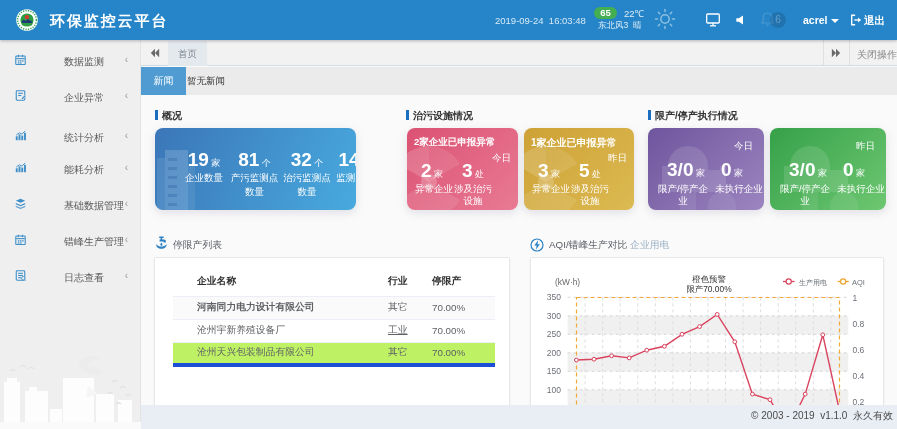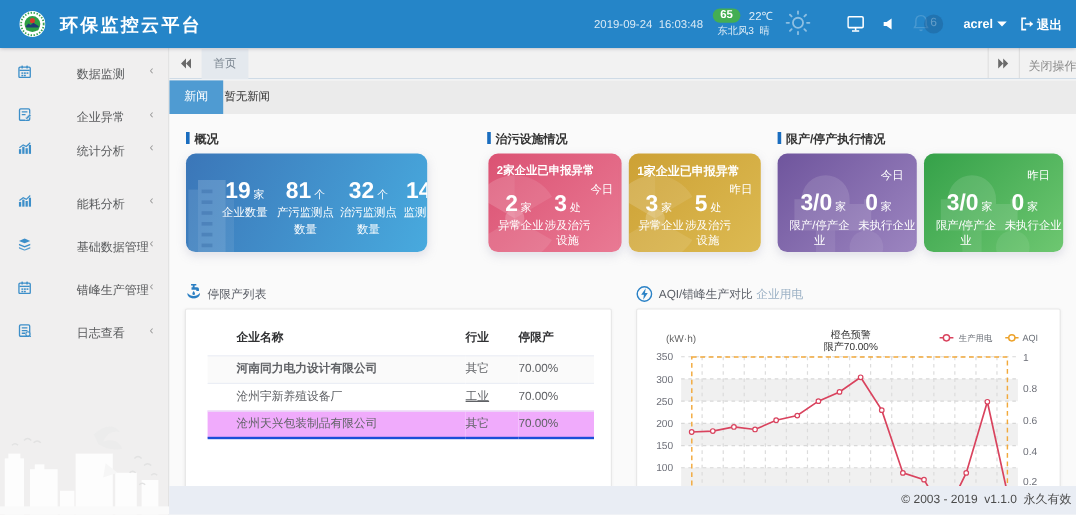--- a/index.html
+++ b/index.html
@@ -155,21 +155,21 @@
           <g stroke="#3d8fc9" fill="none" stroke-width="1.4">
             <rect x="1.6" y="1" width="10.8" height="12" rx="1.2"></rect>
             <line x1="4" y1="4.2" x2="10" y2="4.2"></line>
             <line x1="4" y1="7" x2="8" y2="7"></line>
           </g>
           <path d="M8 12.6 L8.4 10.2 L12.4 6.2 L14 7.8 L10 11.8 Z" fill="#3d8fc9" stroke="#f0efef" stroke-width="0.8"></path>
         </svg>
       <span class="mt">企业异常</span>
         <span class="mc">‹</span>
       </div>
-    <div class="mitem" style="top:66px;padding-left:23px;">
+    <div class="mitem" style="top:78px;padding-left:23px;">
       <svg class="mi" width="11" height="11" viewBox="0 0 14 14">
           <g fill="#3d8fc9">
             <rect x="1" y="8" width="2.4" height="5"></rect>
             <rect x="4.5" y="5.5" width="2.4" height="7.5"></rect>
             <rect x="8" y="7" width="2.4" height="6"></rect>
             <rect x="11.5" y="3.5" width="2.4" height="9.5"></rect>
             <path d="M1.5 6.5 L5.5 3.5 L8.8 5.2 L13 1.2" stroke="#3d8fc9" stroke-width="1.2" fill="none"></path>
           </g>
         </svg>
       <span class="mt">统计分析</span>
@@ -356,21 +356,21 @@
         <tr style="height:23px; background:#fafafa; border-top:1px solid #ebeef5;">
           <td style="padding-left:24px;font-weight:bold;">河南同力电力设计有限公司</td>
               <td>其它</td>
               <td>70.00%</td>
         </tr>
         <tr style="height:23px; border-top:1px solid #ebeef5;">
           <td style="padding-left:24px;">沧州宇新养殖设备厂</td>
               <td style="text-decoration:underline;">工业</td>
               <td>70.00%</td>
         </tr>
-        <tr style="height:23px; background:#f0abfc; border-top:1px solid #ebeef5; border-bottom:2px solid #1d4ed8;">
+        <tr style="height:23px; background:#bef264; border-top:1px solid #ebeef5; border-bottom:4px solid #1d4ed8;">
           <td style="padding-left:24px;">沧州天兴包装制品有限公司</td>
               <td>其它</td>
               <td>70.00%</td>
         </tr>
       </tbody>
         </table>
     </div>
 
     <svg class="abs" style="left:389px; top:143px;" width="14" height="14" viewBox="0 0 14 14">
       <circle cx="7" cy="7" r="6" fill="none" stroke="#2b82c6" stroke-width="1.2"></circle>

